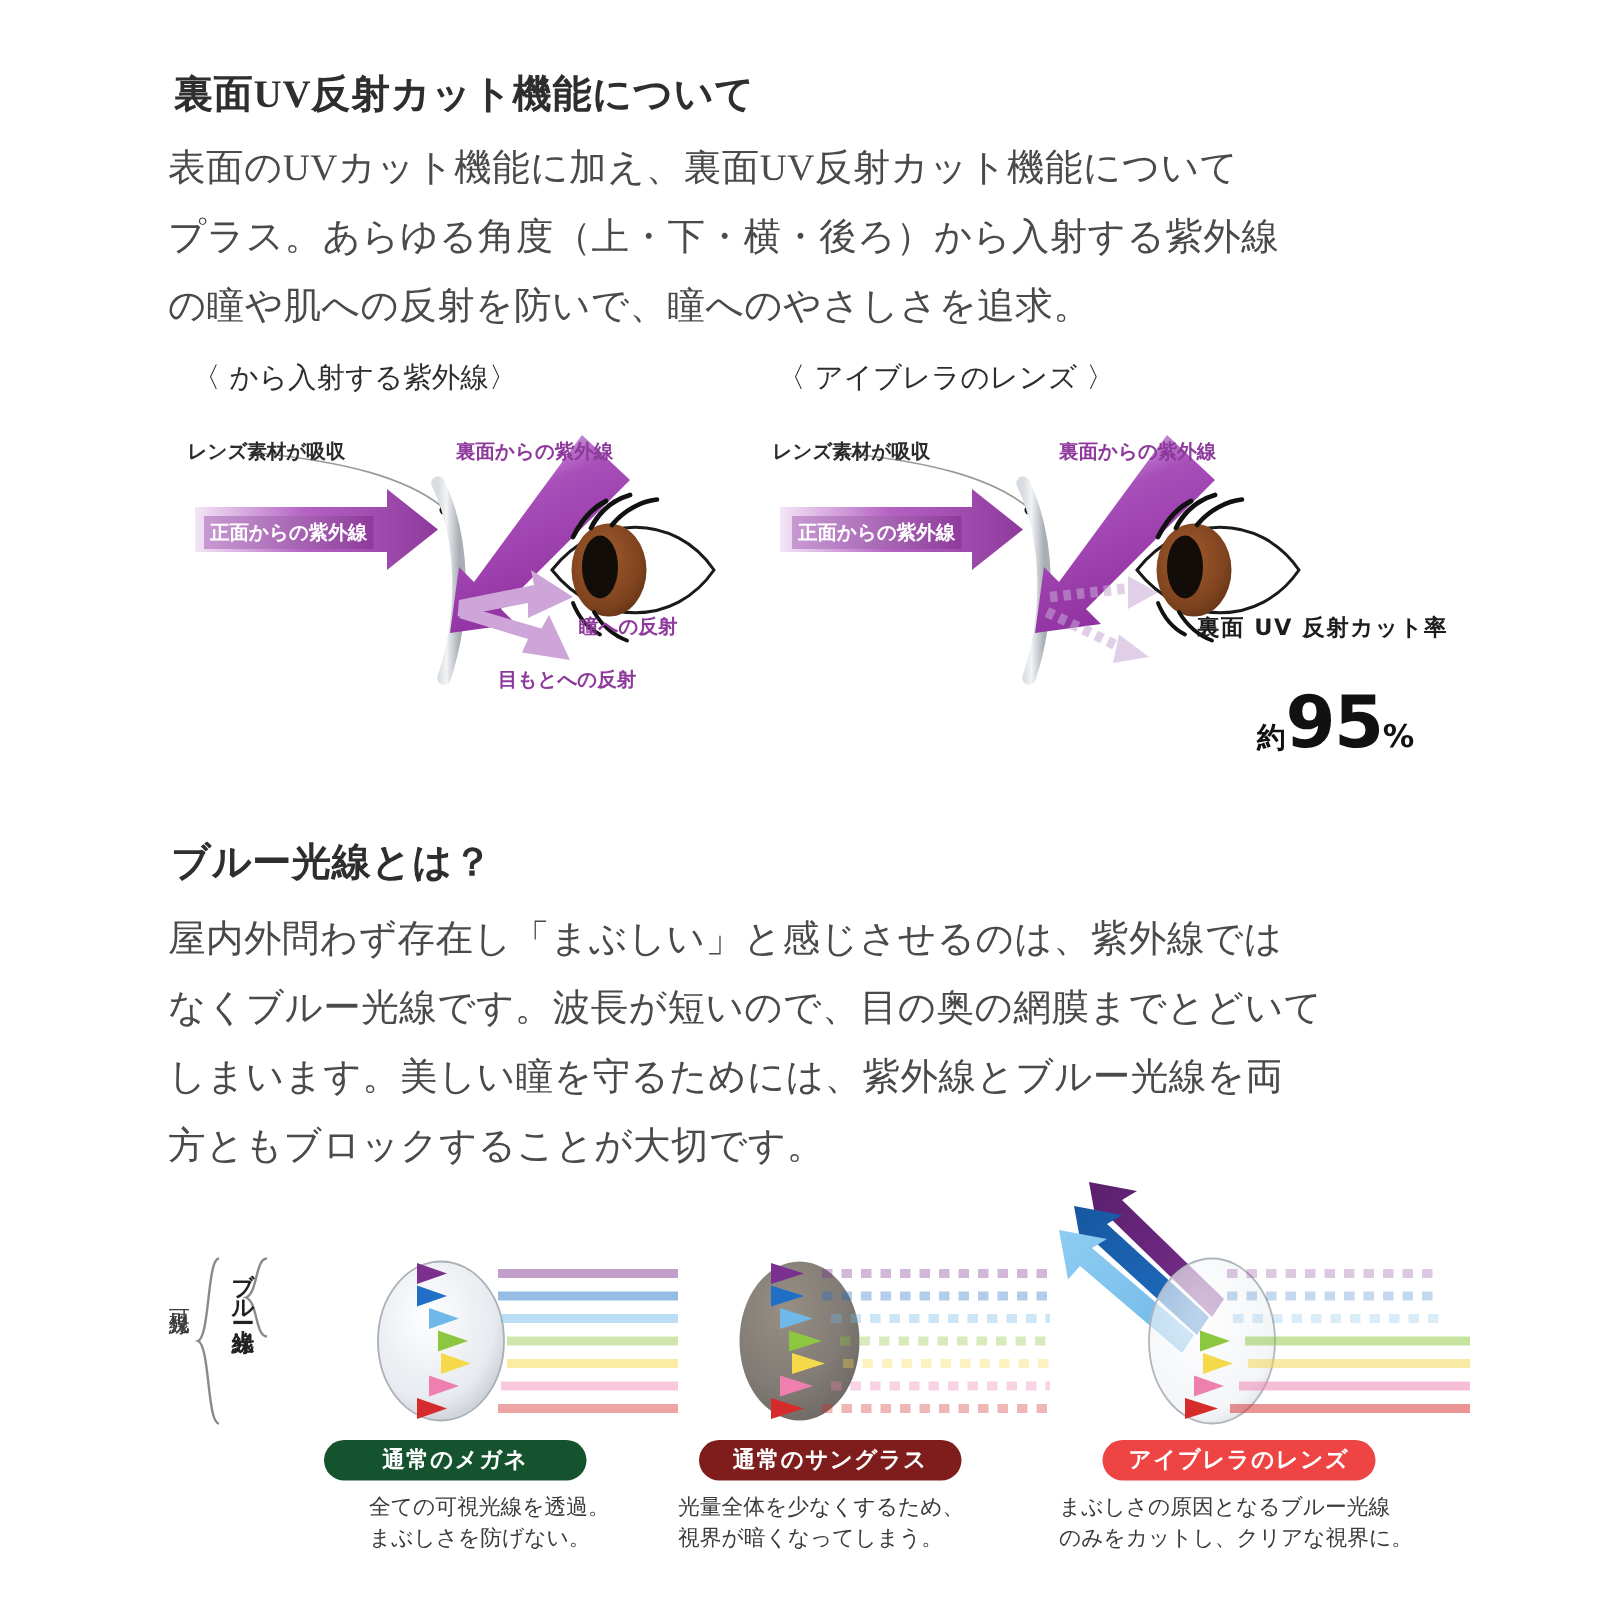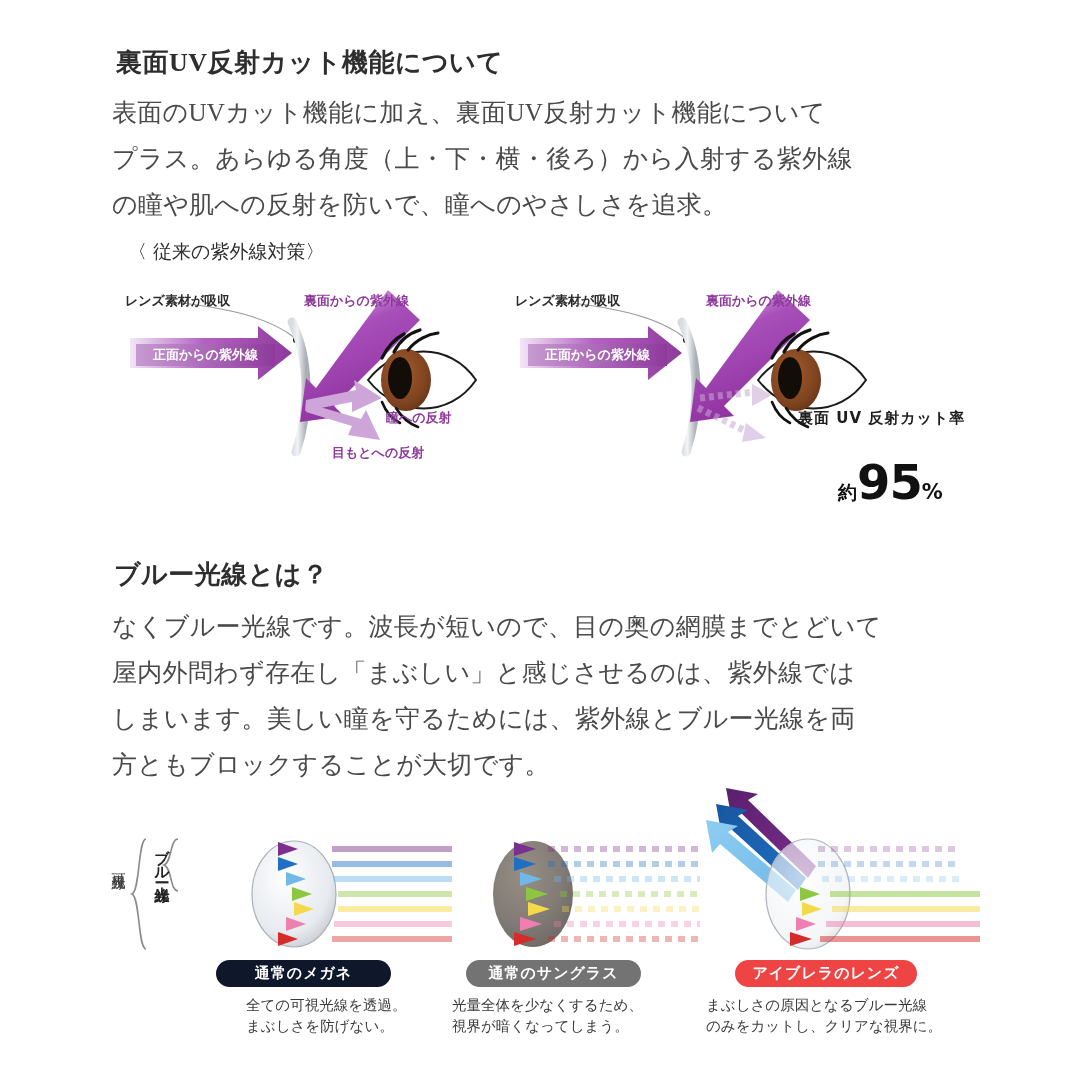--- a/index.html
+++ b/index.html
@@ -30,21 +30,21 @@
   }
   .lab{
     position:absolute;white-space:nowrap;font-weight:bold;
     font-family:"DejaVu Sans",sans-serif;
   }
   .lab-dark{color:#2b2b2b;font-size:13px;}
   .lab-purple{color:#8e3a9c;font-size:13px;}
   .lab-chip{
     position:absolute;white-space:nowrap;font-weight:bold;font-size:13px;
     color:#ffffff;font-family:"DejaVu Sans",sans-serif;
-    padding:2px 17px;
+    padding:2px 4px;
   }
   .stat-title{
     position:absolute;white-space:nowrap;font-weight:bold;font-size:15px;
     color:#1d1d1d;font-family:"DejaVu Sans",sans-serif;letter-spacing:1px;
   }
   .stat-val{
     position:absolute;white-space:nowrap;color:#111;
     font-family:"DejaVu Sans",sans-serif;font-weight:bold;margin-top:29px;
   }
   .stat-val .approx{font-size:19px;}
@@ -77,21 +77,21 @@
 <div class="page">
 
   <div class="sec-heading" style="left:116px;top:45px;font-size:26px;">裏面UV反射カット機能について</div>
 
   <div class="sec-body" style="left:112px;top:90px;font-size:25px;line-height:46px;width:880px;">
     <p>表面のUVカット機能に加え、裏面UV反射カット機能について</p>
     <p>プラス。あらゆる角度（上・下・横・後ろ）から入射する紫外線</p>
     <p>の瞳や肌への反射を防いで、瞳へのやさしさを追求。</p>
   </div>
 
-  <div class="panel-title" style="left:128px;top:239px;">〈 従来の紫外線対策〉</div>
+  <div class="panel-title" style="left:128px;top:239px;">〈 から入射する紫外線〉</div>
 
   <svg class="abs" style="left:120px;top:280px;" width="420" height="200" viewBox="0 0 420 200">
     <defs>
       <linearGradient id="frontArrowL" x1="0" y1="0" x2="1" y2="0">
         <stop offset="0%" stop-color="#f3e6f6"></stop>
         <stop offset="45%" stop-color="#b562c4"></stop>
         <stop offset="100%" stop-color="#8e3a9c"></stop>
       </linearGradient>
       <linearGradient id="backArrowL" x1="0" y1="0" x2="0.4" y2="1">
         <stop offset="0%" stop-color="#efe0f3"></stop>
@@ -138,20 +138,21 @@
       <path d="M276 128 C282 138 290 144 298 147" stroke="#111" stroke-width="2.6" fill="none" stroke-linecap="round"></path>
     </g>
   </svg>
 
   <div class="lab lab-dark" style="left:125px;top:292px;">レンズ素材が吸収</div>
   <div class="lab lab-purple" style="left:304px;top:292px;">裏面からの紫外線</div>
   <div class="lab-chip" style="left: 136px; top: 344px; background: linear-gradient(90deg, rgb(199, 154, 210) 0%, rgb(142, 58, 156) 100%);">正面からの紫外線</div>
   <div class="lab lab-purple" style="left:386px;top:409px;">瞳への反射</div>
   <div class="lab lab-purple" style="left:332px;top:444px;">目もとへの反射</div>
 
+  <div class="panel-title" style="left:518px;top:239px;">〈 アイブレラのレンズ 〉</div>
 
   <svg class="abs" style="left:510px;top:280px;" width="420" height="200" viewBox="0 0 420 200">
     <defs>
       <linearGradient id="frontArrowR" x1="0" y1="0" x2="1" y2="0">
         <stop offset="0%" stop-color="#f3e6f6"></stop>
         <stop offset="45%" stop-color="#b562c4"></stop>
         <stop offset="100%" stop-color="#8e3a9c"></stop>
       </linearGradient>
       <linearGradient id="backArrowR" x1="0" y1="0" x2="0.4" y2="1">
         <stop offset="0%" stop-color="#efe0f3"></stop>
@@ -207,22 +208,22 @@
   <div class="lab-chip" style="left: 528px; top: 344px; background: linear-gradient(90deg, rgb(199, 154, 210) 0%, rgb(142, 58, 156) 100%);">正面からの紫外線</div>
 
   <div class="stat-title" style="left:798px;top:409px;">裏面 UV 反射カット率</div>
   <div class="stat-val" style="left:838px;top:425px;">
     <span class="approx">約</span><span class="num">95</span><span class="pct">%</span>
   </div>
 
   <div class="sec-heading" style="left:114px;top:557px;font-size:26px;">ブルー光線とは？</div>
 
   <div class="sec-body" style="left:112px;top:604px;font-size:25px;line-height:46px;width:890px;">
+    <p>屋内外問わず存在し「まぶしい」と感じさせるのは、紫外線では</p>
     <p>なくブルー光線です。波長が短いので、目の奥の網膜までとどいて</p>
-    <p>屋内外問わず存在し「まぶしい」と感じさせるのは、紫外線では</p>
     <p>しまいます。美しい瞳を守るためには、紫外線とブルー光線を両</p>
     <p>方ともブロックすることが大切です。</p>
   </div>
 
   <svg class="abs" style="left:112px;top:836px;" width="70" height="116" viewBox="0 0 70 116">
     <path d="M34 3 C26 3 28 55 20 58 C28 61 26 113 34 113" fill="none" stroke="#8a8a8a" stroke-width="1.6"></path>
     <path d="M66 3 C58 3 60 26 52 29 C60 32 58 55 66 55" fill="none" stroke="#8a8a8a" stroke-width="1.6"></path>
   </svg>
   <div class="vlabel" style="left:110px;top:862px;">可視光線</div>
   <div class="vlabel vlabel-b" style="left:152px;top:838px;">ブルー光線</div>
@@ -290,21 +291,21 @@
       <line x1="150" y1="11" x2="270" y2="11" stroke="#7b2f8e" stroke-opacity="0.55"></line>
       <line x1="150" y1="26" x2="270" y2="26" stroke="#1f6fc4" stroke-opacity="0.55"></line>
       <line x1="152" y1="41" x2="270" y2="41" stroke="#6fb8e8" stroke-opacity="0.55"></line>
       <line x1="156" y1="56" x2="270" y2="56" stroke="#8dc63f" stroke-opacity="0.5"></line>
       <line x1="156" y1="71" x2="270" y2="71" stroke="#f5d94b" stroke-opacity="0.6"></line>
       <line x1="152" y1="86" x2="270" y2="86" stroke="#ef7fae" stroke-opacity="0.5"></line>
       <line x1="150" y1="101" x2="270" y2="101" stroke="#d62b2b" stroke-opacity="0.5"></line>
     </g>
   </svg>
 
-  <div class="pill" style="left:216px;top:960px;width:175px;background:#0f172a;">通常のメガネ</div>
+  <div class="pill" style="left:216px;top:960px;width:175px;background:#14532d;">通常のメガネ</div>
   <div class="cap" style="left:214px;top:995px;margin-left:32px;">全ての可視光線を透過。
 まぶしさを防げない。</div>
 
   <svg class="abs" style="left:428px;top:838px;" width="272" height="112" viewBox="0 0 272 112">
     <defs>
       <radialGradient id="tintLens" cx="0.38" cy="0.3" r="0.8">
         <stop offset="0%" stop-color="#8e8579"></stop>
         <stop offset="60%" stop-color="#77706a"></stop>
         <stop offset="100%" stop-color="#5e5954"></stop>
       </radialGradient>
@@ -333,21 +334,21 @@
       <line x1="120" y1="11" x2="272" y2="11" stroke="#7b2f8e"></line>
       <line x1="120" y1="26" x2="272" y2="26" stroke="#1f6fc4"></line>
       <line x1="126" y1="41" x2="272" y2="41" stroke="#6fb8e8"></line>
       <line x1="132" y1="56" x2="272" y2="56" stroke="#8dc63f"></line>
       <line x1="134" y1="71" x2="272" y2="71" stroke="#f5d94b"></line>
       <line x1="126" y1="86" x2="272" y2="86" stroke="#ef7fae"></line>
       <line x1="120" y1="101" x2="272" y2="101" stroke="#d62b2b"></line>
     </g>
   </svg>
 
-  <div class="pill" style="left:466px;top:960px;width:175px;background:#737373;">通常のサングラス</div>
+  <div class="pill" style="left:466px;top:960px;width:175px;background:#7f1d1d;">通常のサングラス</div>
   <div class="cap" style="left:452px;top:995px;">光量全体を少なくするため、
 視界が暗くなってしまう。</div>
 
   <svg class="abs" style="left:690px;top:782px;" width="290" height="168" viewBox="0 0 290 168">
     <defs>
       <radialGradient id="selLens" cx="0.4" cy="0.35" r="0.78">
         <stop offset="0%" stop-color="#ffffff" stop-opacity="0.7"></stop>
         <stop offset="75%" stop-color="#eceff2" stop-opacity="0.6"></stop>
         <stop offset="100%" stop-color="#c3c8ce" stop-opacity="0.8"></stop>
       </radialGradient>

